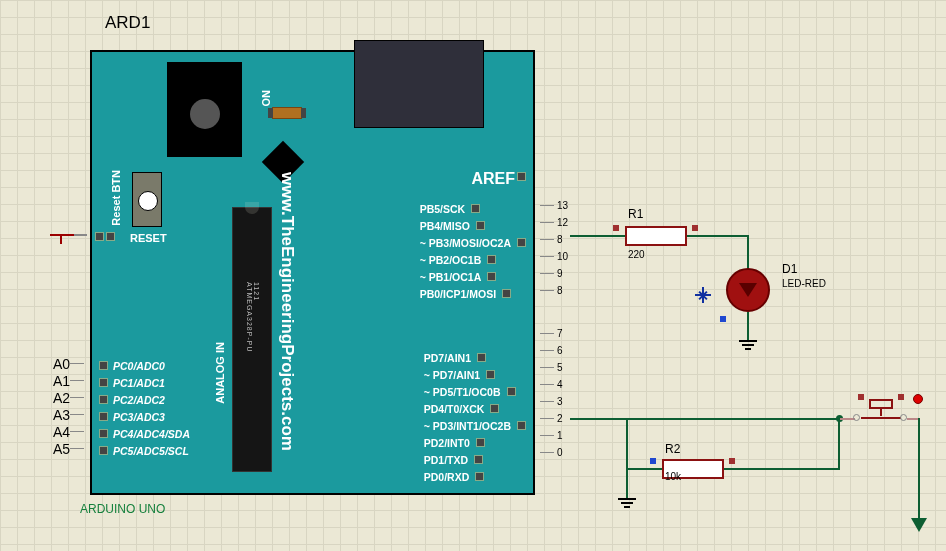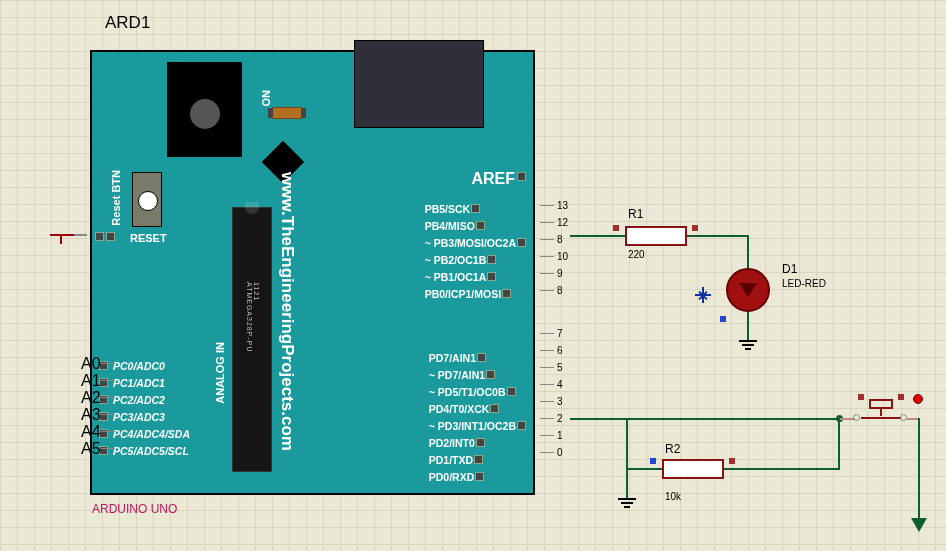--- a/index.html
+++ b/index.html
@@ -132,45 +132,45 @@
     font-weight: bold;
     text-align: left;
     padding-left: 4px;
     white-space: nowrap;
   }
   .pin-label-right {
     color: #fff;
     font-size: 10.5px;
     font-weight: bold;
     text-align: right;
+    padding-right: 5px;
     white-space: nowrap;
   }
   .ext-num {
     color: #000;
     font-size: 10px;
     padding: 0 3px;
     white-space: nowrap;
   }
   .ext-label {
     color: #000;
-    font-size: 16px;
+    font-size: 14px;
     white-space: nowrap;
-    padding-left: 28px;
   }
   .ref-des {
     position: absolute;
     font-size: 17px;
     color: #000;
   }
   .board-name {
     position: absolute;
-    left: 92px;
+    left: 80px;
     top: 502px;
     font-size: 12px;
-    color: #be185d;
+    color: #15803d;
   }
   .component-label {
     font-size: 12px;
     color: #000;
   }
   .small-label {
     font-size: 10px;
     color: #000;
   }
   
@@ -510,21 +510,21 @@
 <div class="wire" style="left:570px; top:418px; width:270px; height:2px;"></div>
 <div class="node" style="left:836px; top:415px;"></div>
 
 <div class="wire" style="left:626px; top:418px; width:2px; height:50px;"></div>
 <div class="wire" style="left:626px; top:468px; width:36px; height:2px;"></div>
 
 <div class="resistor" style="left:662px; top:459px;"></div>
 <div class="dot blue" style="left:650px; top:458px;"></div>
 <div class="dot" style="left:729px; top:458px;"></div>
 <div class="component-label" style="position:absolute; left:665px; top:442px;">R2</div>
-<div class="small-label" style="position:absolute; left:665px; top:491px;">10k</div>
+<div class="small-label" style="position:absolute; left:665px; top:471px;">10k</div>
 
 <div class="wire" style="left:724px; top:468px; width:115px; height:2px;"></div>
 <div class="wire" style="left:838px; top:418px; width:2px; height:52px;"></div>
 
 <div class="ground" style="left:618px; top:498px;">
   <div class="g1"></div>
     <div class="g2"></div>
     <div class="g3"></div>
 </div>
 <div class="wire" style="left:626px; top:468px; width:2px; height:30px;"></div>

